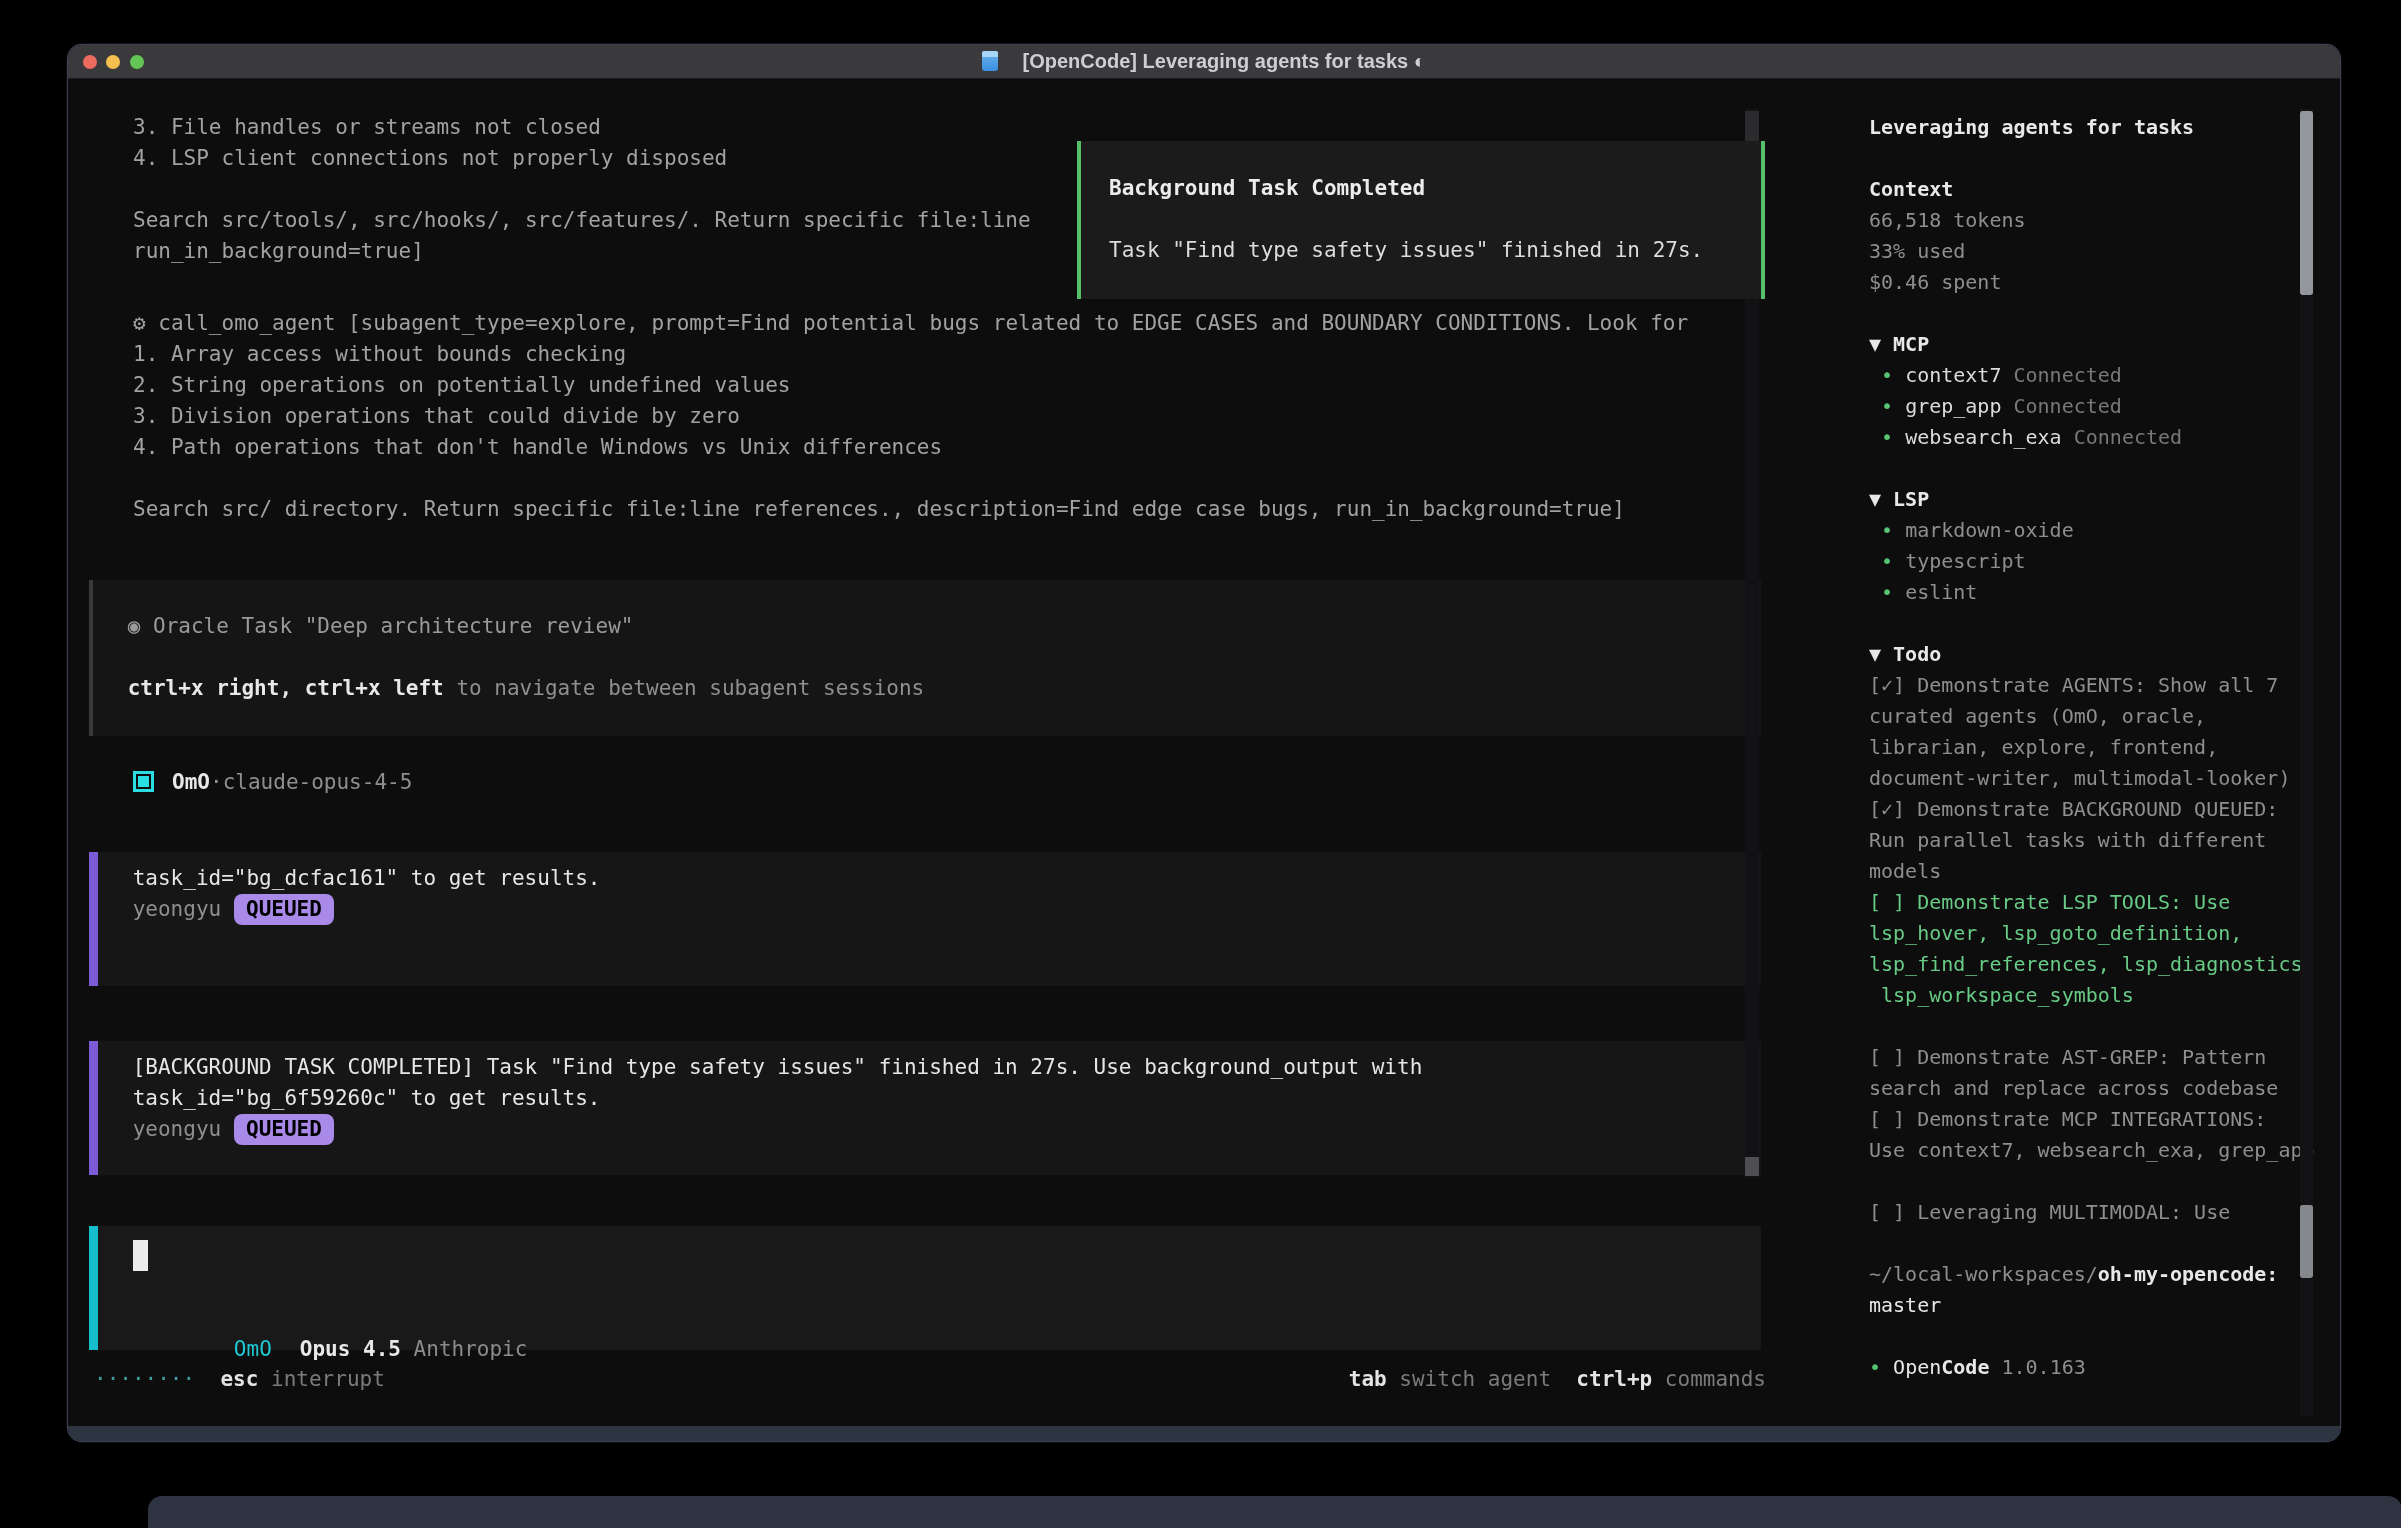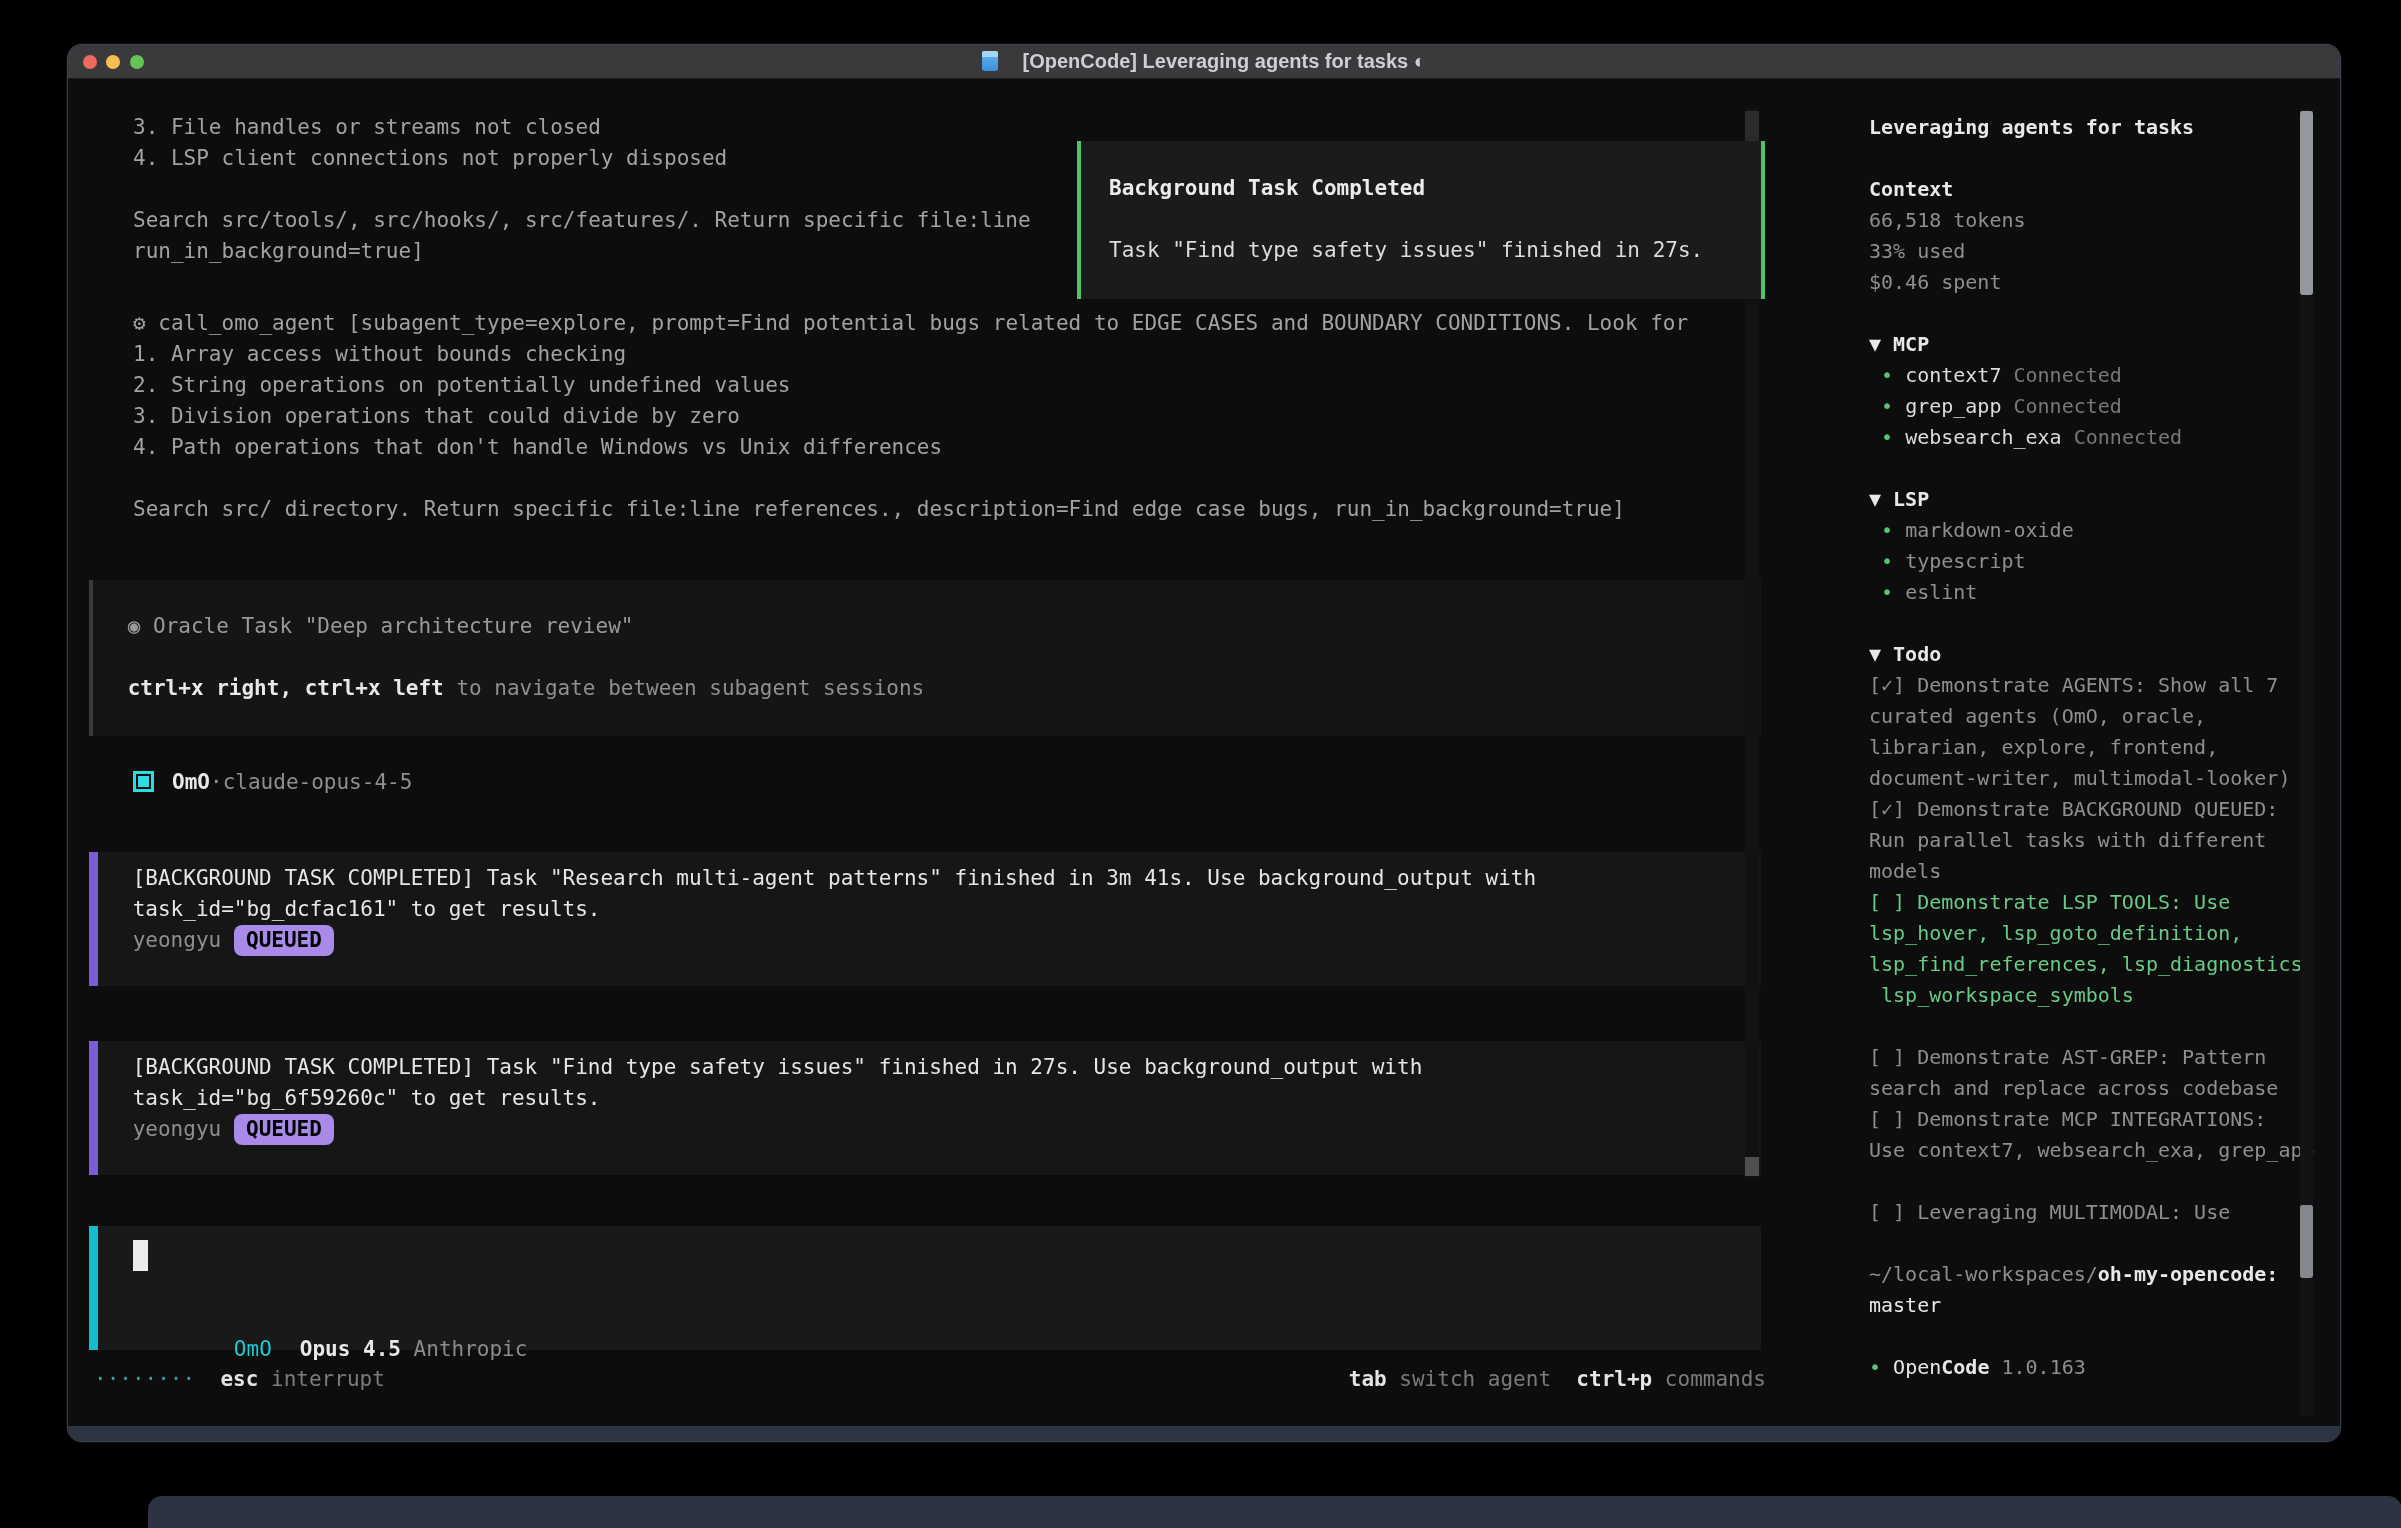--- a/index.html
+++ b/index.html
@@ -104,21 +104,20 @@
     </div>
 
     <div id="agent-header" class="main-txt">
       <span id="omo-icon"></span>
       <span class="r-w">OmO</span>
       <span class="r-g"> · </span>
       <span class="r-g">claude-opus-4-5</span>
     </div>
 
     <div id="task-box-1" class="task-box main-txt">
-      <div class="ln task-line">[BACKGROUND TASK COMPLETED] Task "Research multi-agent patterns" finished in 3m 41s. Use background_output with</div>
       <div class="ln task-line">task_id="bg_dcfac161" to get results.</div>
       <div class="ln"><span class="r-g">yeongyu</span><span class="badge">QUEUED</span></div>
     </div>
 
     <div id="task-box-2" class="task-box main-txt">
       <div class="ln task-line">[BACKGROUND TASK COMPLETED] Task "Find type safety issues" finished in 27s. Use background_output with</div>
       <div class="ln task-line">task_id="bg_6f59260c" to get results.</div>
       <div class="ln"><span class="r-g">yeongyu</span><span class="badge">QUEUED</span></div>
     </div>
 

